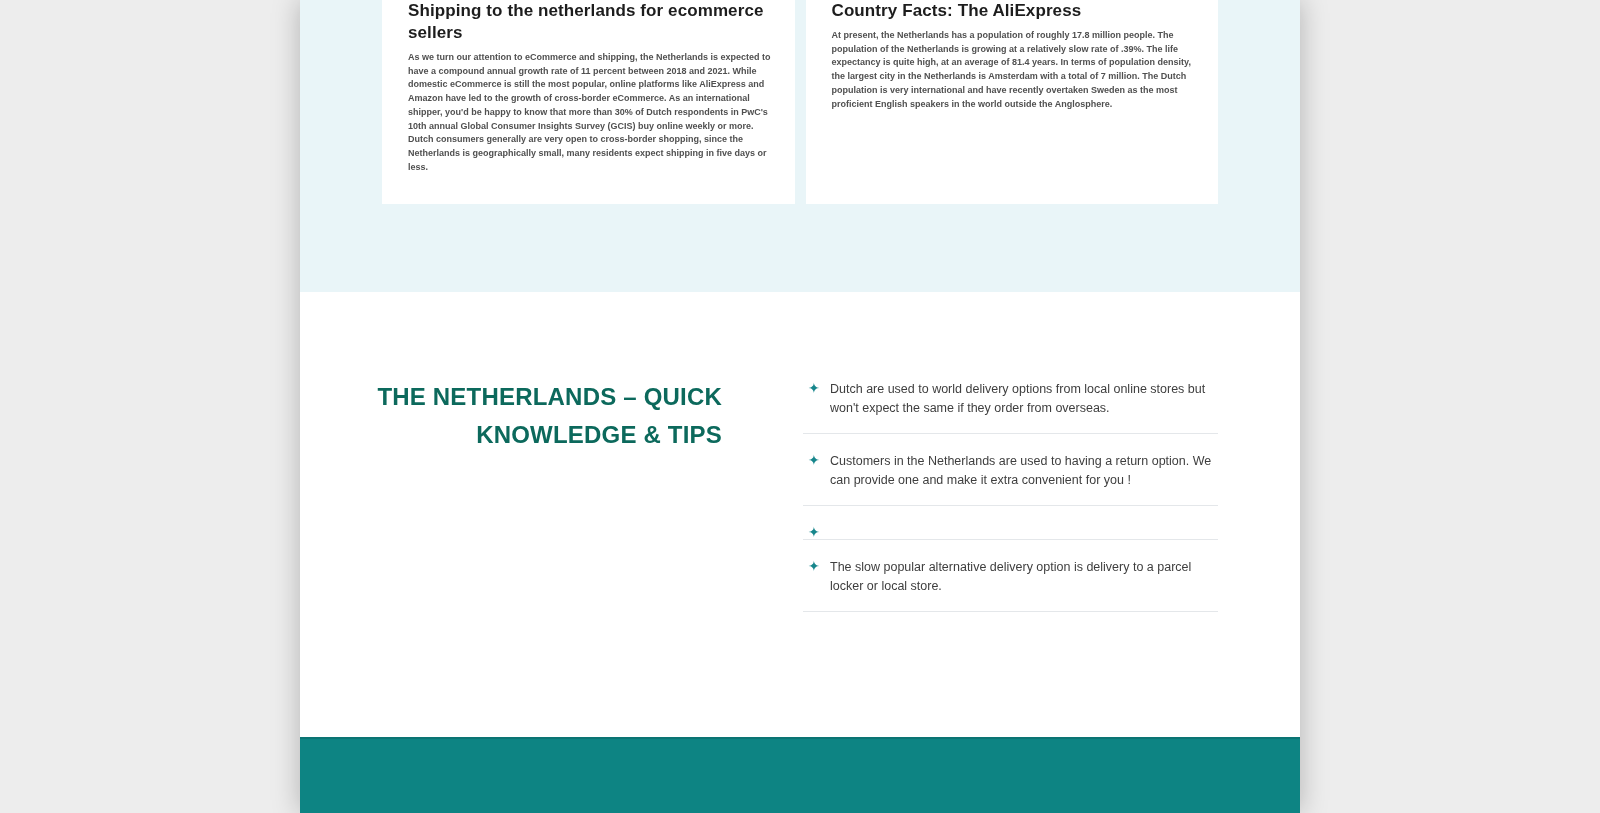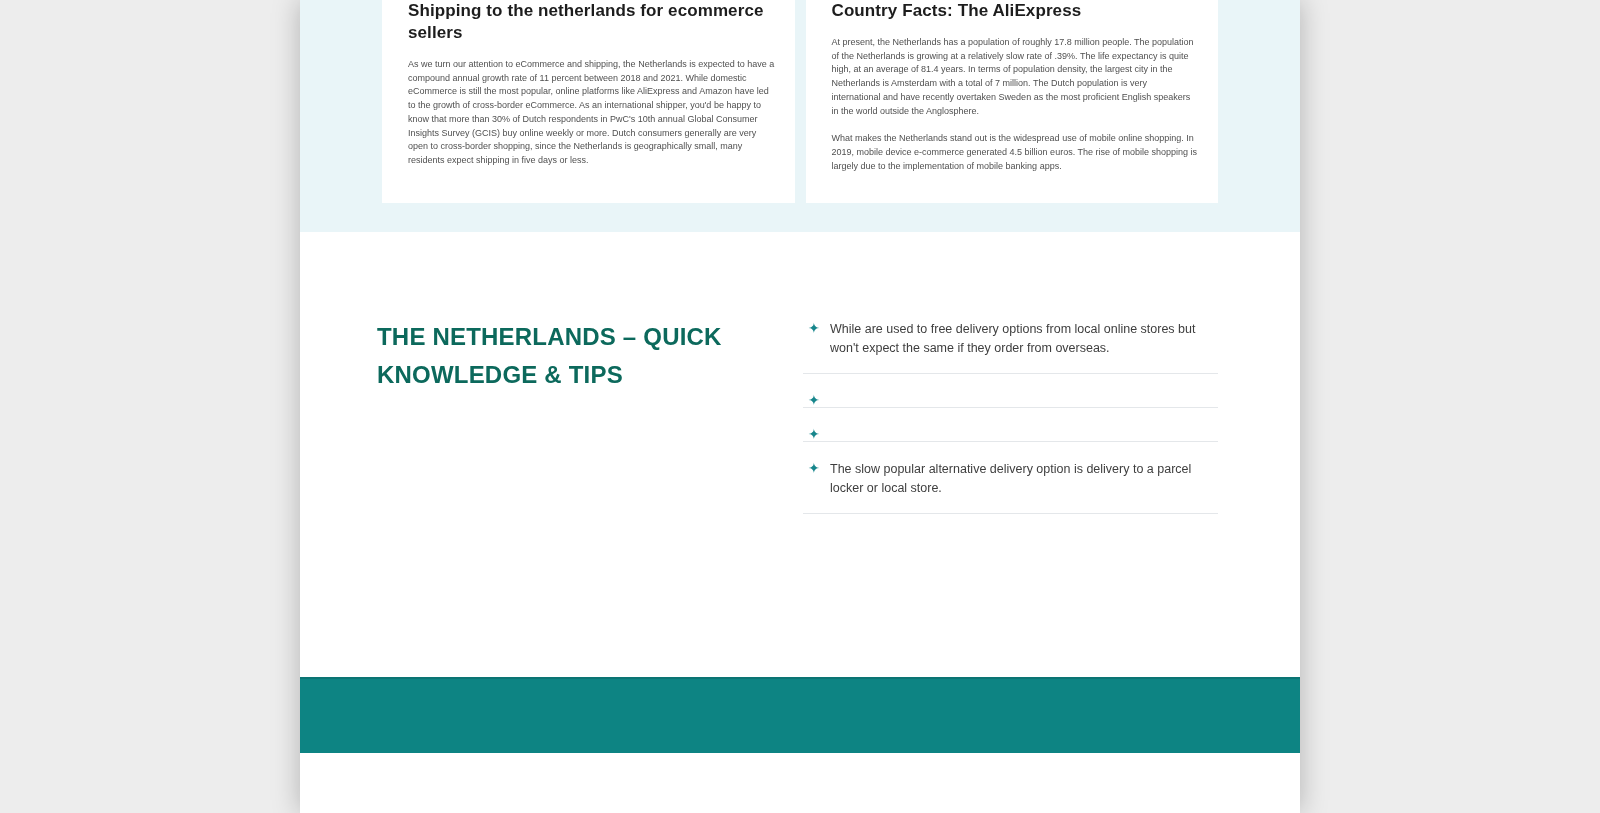--- a/index.html
+++ b/index.html
@@ -11,21 +11,21 @@
   }
   .site-content {
     width: 1000px; height: 813px;
     margin: 0 auto;
     background: #ffffff;
     box-shadow: 0 0 26px rgba(0,0,0,0.25);
     position: relative;
   }
   
   .hero {
-    height: 232px;
+    height: 292px;
     background: #e9f5f8;
     padding: 0 82px;
   }
   .cards-row {
     display: flex;
     gap: 11px;
     position: relative;
     top: -26px;
     align-items: stretch;
   }
@@ -35,37 +35,38 @@
     padding: 26px 20px 30px 26px;
   }
   .card-title {
     font-size: 17px;
     line-height: 22px;
     font-weight: bold;
     color: #1d1d1d;
     letter-spacing: 0.1px;
   }
   .card-paragraph {
-    margin-top: 14px;
+    margin-top: 7px;
     font-size: 9px;
     line-height: 13.7px;
     color: #505050;
     max-width: 370px;
+    font-weight: bold;
   }
   
   .tips {
     height: 445px;
     background: #ffffff;
     padding: 86px 82px 0 77px;
   }
   .tips-inner {
     display: flex;
     gap: 11px;
   }
-  .tips-left { flex: 1 1 0; }
+  .tips-left { flex: 1 1 0; text-align: right; }
   .tips-heading {
     font-size: 24px;
     line-height: 38px;
     font-weight: bold;
     color: #0c695c;
     max-width: 345px;
     letter-spacing: 0.2px;
   }
   .tips-right { flex: 1 1 0; padding-top: 2px; }
   .tips-list { list-style: none; }
@@ -102,43 +103,43 @@
     <div class="cards-row">
 
       <div class="card">
         <h3 class="card-title">Shipping to the netherlands for ecommerce sellers</h3>
         <p class="card-paragraph">As we turn our attention to eCommerce and shipping, the Netherlands is expected to have a compound annual growth rate of 11 percent between 2018 and 2021. While domestic eCommerce is still the most popular, online platforms like AliExpress and Amazon have led to the growth of cross-border eCommerce. As an international shipper, you'd be happy to know that more than 30% of Dutch respondents in PwC's 10th annual Global Consumer Insights Survey (GCIS) buy online weekly or more. Dutch consumers generally are very open to cross-border shopping, since the Netherlands is geographically small, many residents expect shipping in five days or less.</p>
       </div>
 
       <div class="card">
         <h3 class="card-title">Country Facts: The AliExpress</h3>
         <p class="card-paragraph">At present, the Netherlands has a population of roughly 17.8 million people. The population of the Netherlands is growing at a relatively slow rate of .39%. The life expectancy is quite high, at an average of 81.4 years. In terms of population density, the largest city in the Netherlands is Amsterdam with a total of 7 million. The Dutch population is very international and have recently overtaken Sweden as the most proficient English speakers in the world outside the Anglosphere.</p>
-        <p class="card-paragraph">What makes the Netherlands stand out is the widespread use of mobile online shopping. In 2019, mobile device e-commerce generated 4.5 billion euros. The rise of mobile shopping is largely due to the implementation of mobile banking apps.</p>
       </div>
 
     </div>
   </section>
 
   <section class="tips">
     <div class="tips-inner">
 
       <div class="tips-left">
         <h2 class="tips-heading">THE NETHERLANDS – QUICK KNOWLEDGE &amp; TIPS</h2>
       </div>
 
       <div class="tips-right">
         <ul class="tips-list">
 
           <li class="tips-item">
             <span class="star-icon">✦</span>
-            <span>While are used to free delivery options from local online stores but won't expect the same if they order from overseas.</span>
+            <span>Dutch are used to world delivery options from local online stores but won't expect the same if they order from overseas.</span>
           </li>
 
           <li class="tips-item">
             <span class="star-icon">✦</span>
+            <span>Customers in the Netherlands are used to having a return option. We can provide one and make it extra convenient for you !</span>
           </li>
 
           <li class="tips-item">
             <span class="star-icon">✦</span>
           </li>
 
           <li class="tips-item">
             <span class="star-icon">✦</span>
             <span>The slow popular alternative delivery option is delivery to a parcel locker or local store.</span>
           </li>

